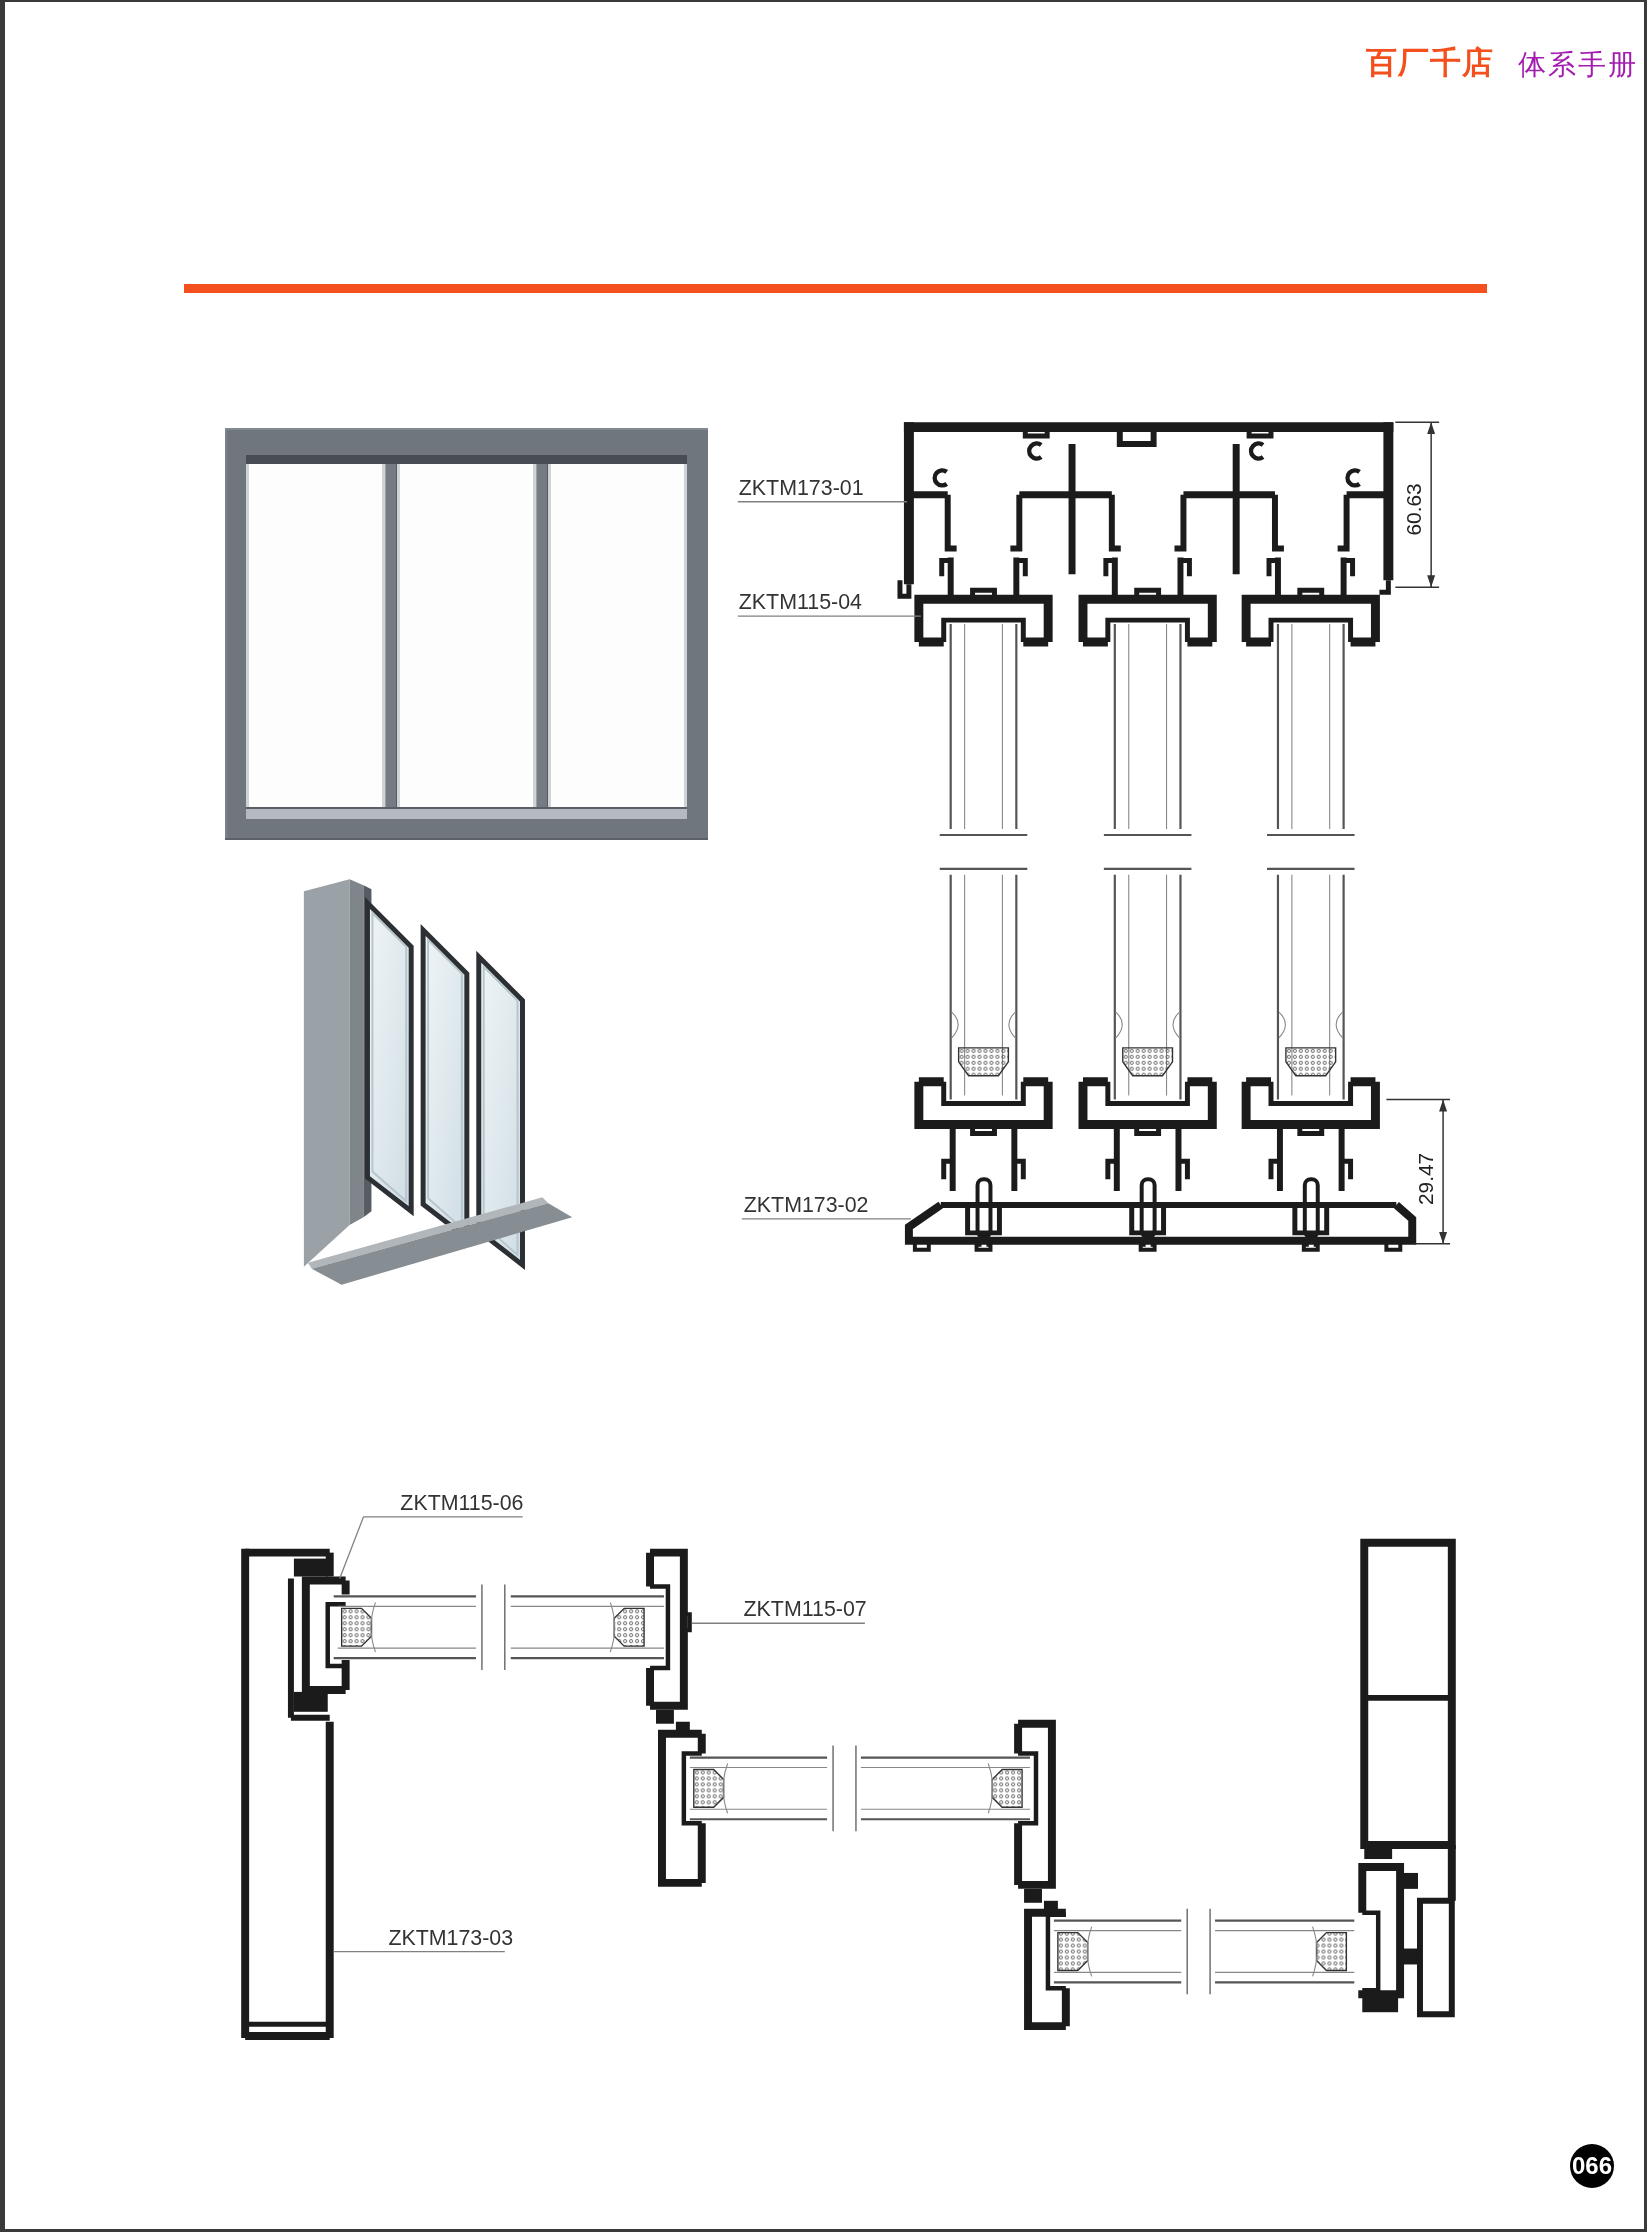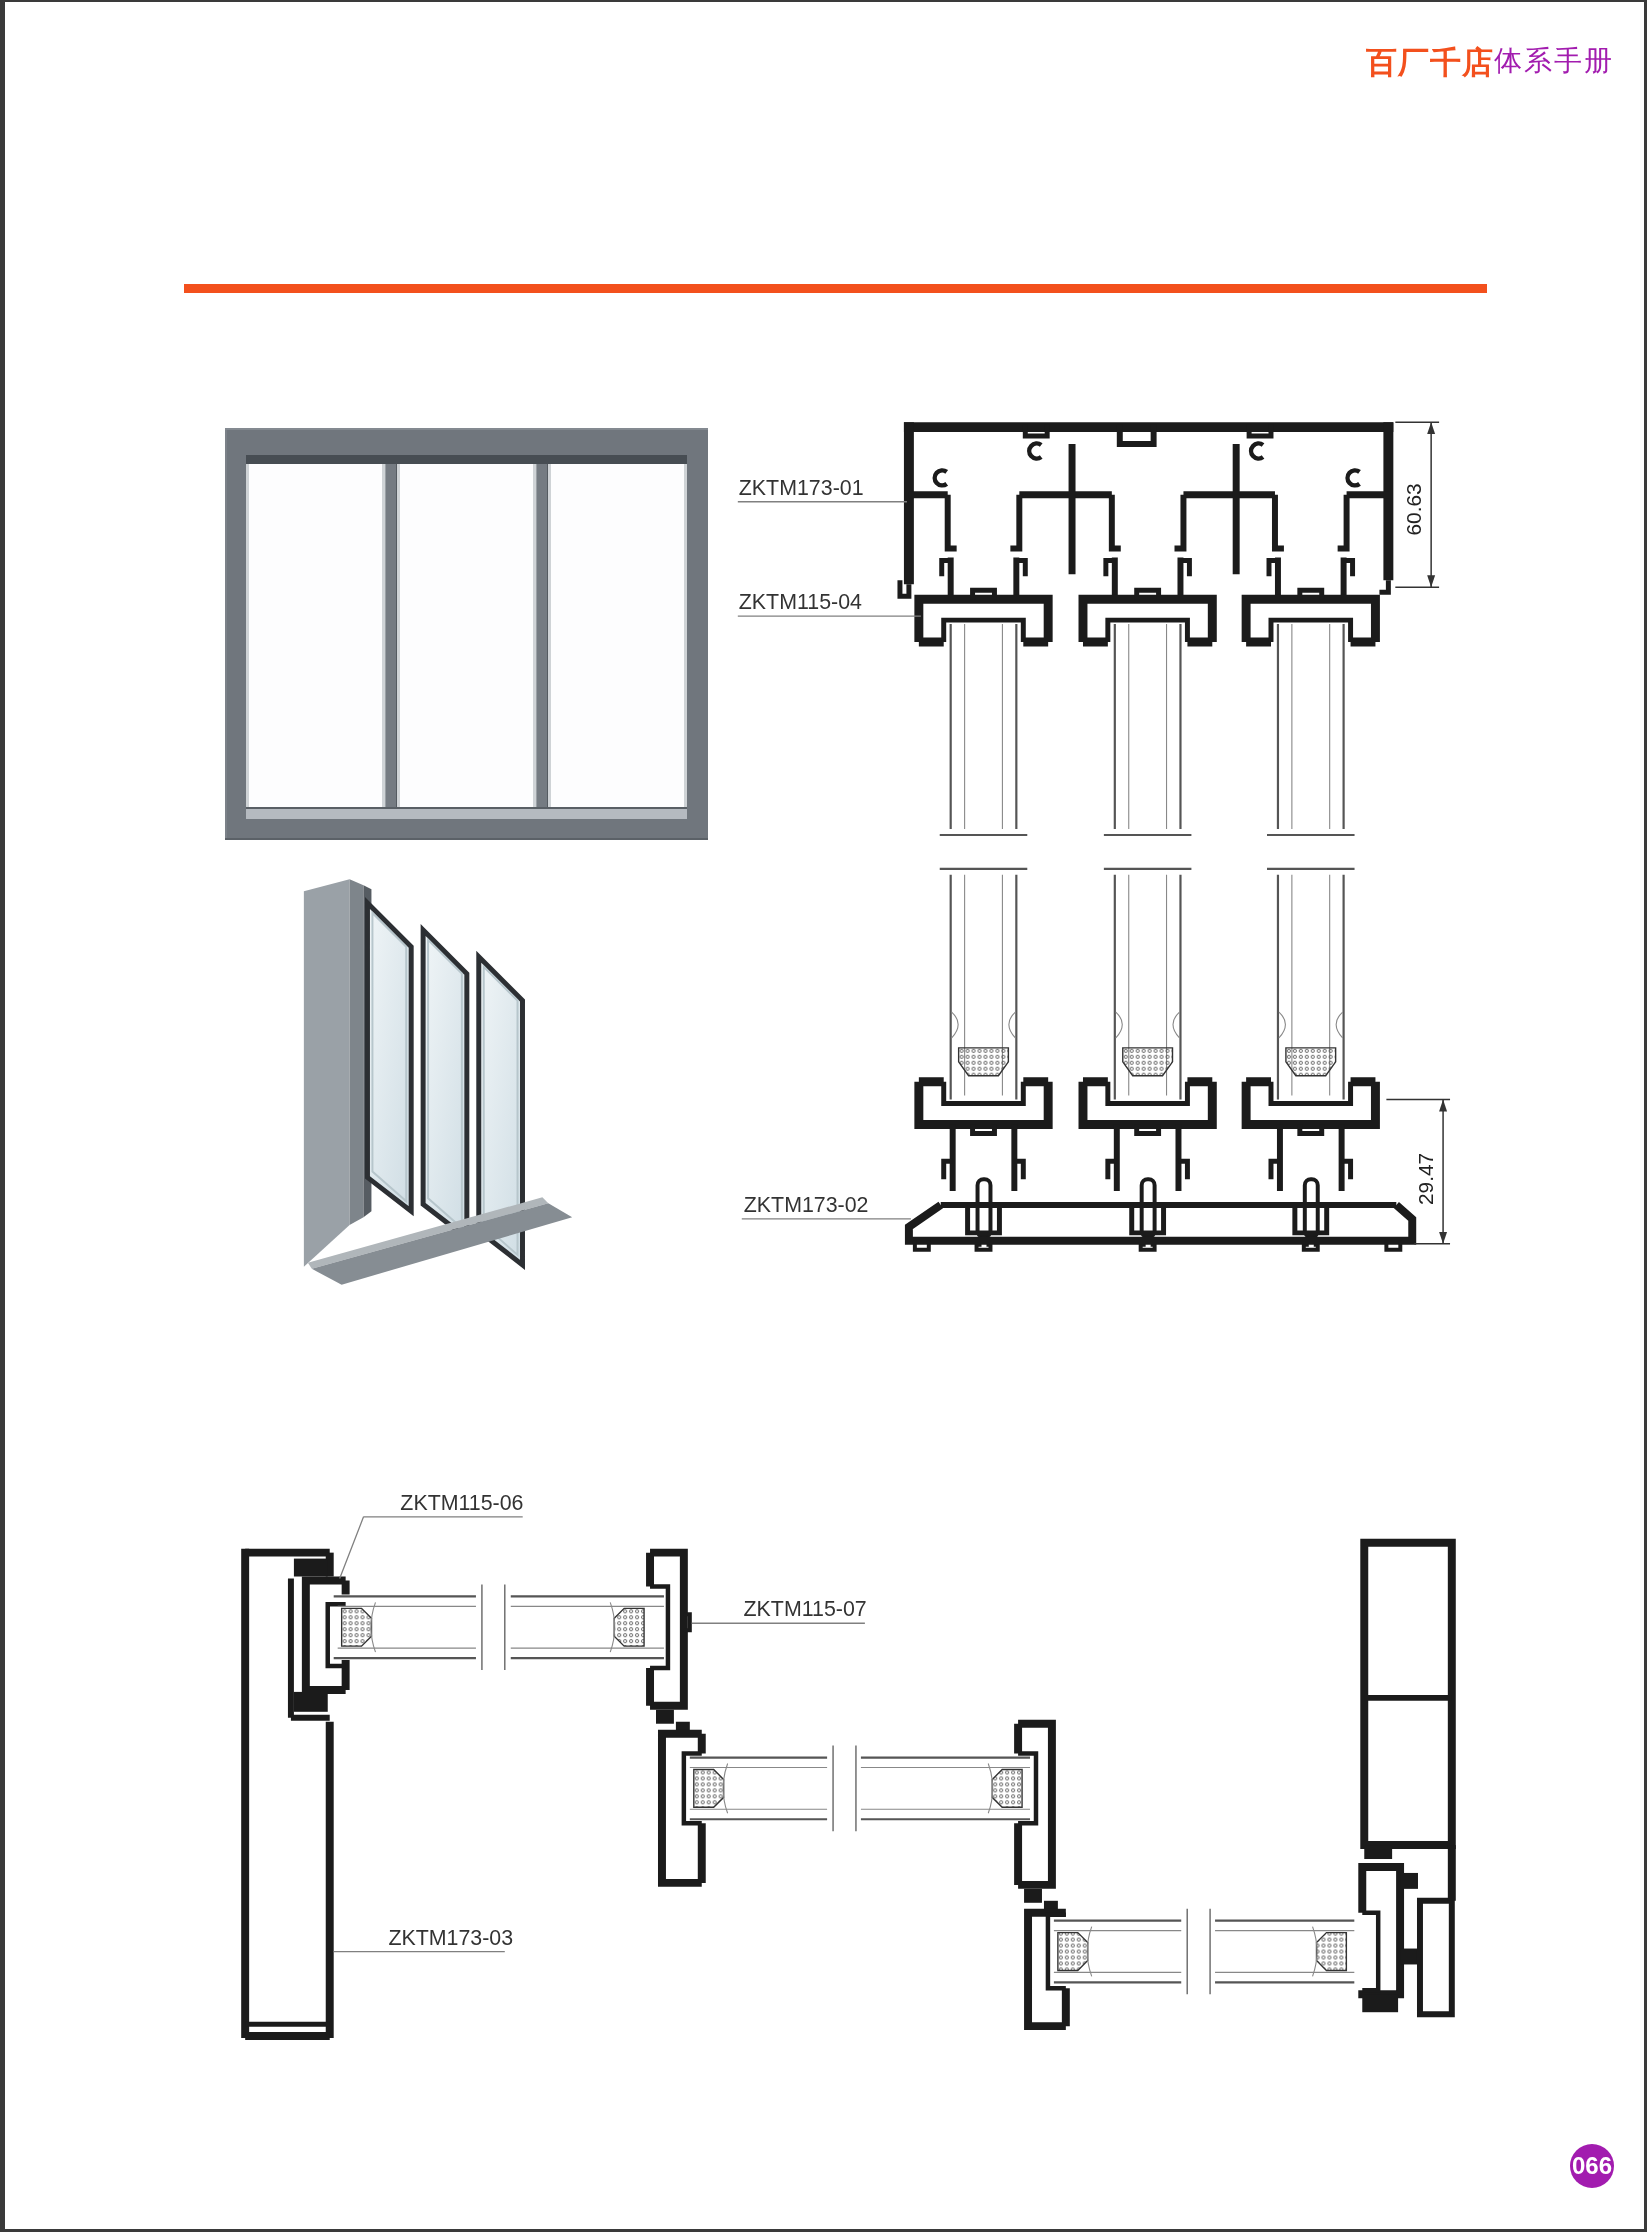--- a/index.html
+++ b/index.html
@@ -1,20 +1,20 @@
 <!DOCTYPE html>
 <html><head>
 <meta charset="utf-8">
 <style>
   html,body{margin:0;padding:0;background:#fff;}
   .page{position:relative;width:1648px;height:2233px;background:#fff;box-sizing:border-box;
         border:solid #3a3a3a;border-width:2px 4px 4px 5px;overflow:hidden;
         font-family:"Liberation Sans",sans-serif;}
   
-  .hdr{position:absolute;top:40px;left:1361px;display:flex;align-items:flex-start;gap:0;}
+  .hdr{position:absolute;top:40px;left:1361px;display:flex;align-items:flex-end;gap:24px;}
   .hdr .brand{font-size:31px;font-weight:bold;color:#F3501D;letter-spacing:1px;}
   .hdr .manual{font-size:28px;color:#a21caf;letter-spacing:2px;}
   
   .title{position:absolute;left:179px;top:205px;font-size:46px;font-weight:bold;color:#F3501D;letter-spacing:0.5px;}
   .title-rule{position:absolute;left:179px;top:282px;width:1303px;height:9px;background:#F3501D;}
   
   .door{position:absolute;left:220px;top:426px;width:483px;height:412px;background:#70767d;
         box-shadow:inset 0 2px 0 #848a91, inset 0 -2px 0 #5b6167, inset 2px 0 0 #7b8188;}
   .door-inner{position:absolute;left:21px;right:21px;top:27px;bottom:21px;background:#fff;}
   .door-track{position:absolute;top:0;left:0;right:0;height:9px;background:#474d53;}
@@ -39,21 +39,21 @@
   .blk{fill:url(#dots);stroke:#333;stroke-width:1.4;}
   .blk2{fill:url(#dots2);stroke:#333;stroke-width:1.4;}
   .fb{fill:#1b1b1b;stroke:none;}
   .dim{stroke:#333;stroke-width:1.5;fill:none;}
   .dimt{font-family:"Liberation Sans",sans-serif;font-size:21px;fill:#222;}
   .lbl{font-family:"Liberation Sans",sans-serif;font-size:21.5px;fill:#333;}
   .ldr{stroke:#808080;stroke-width:1.3;fill:none;}
   .arr{fill:#333;stroke:none;}
   
   .badge{position:absolute;left:1565px;top:2142px;width:44px;height:44px;border-radius:50%;
-         background:#a21caf;color:#fff;font-size:24px;font-weight:bold;
+         background:#000000;color:#fff;font-size:24px;font-weight:bold;
          display:flex;align-items:center;justify-content:center;}
 </style>
 </head>
 <body>
 
 <div class="page">
 
   <div class="hdr">
     <span class="brand">百厂千店</span>
     <span class="manual">体系手册</span>

